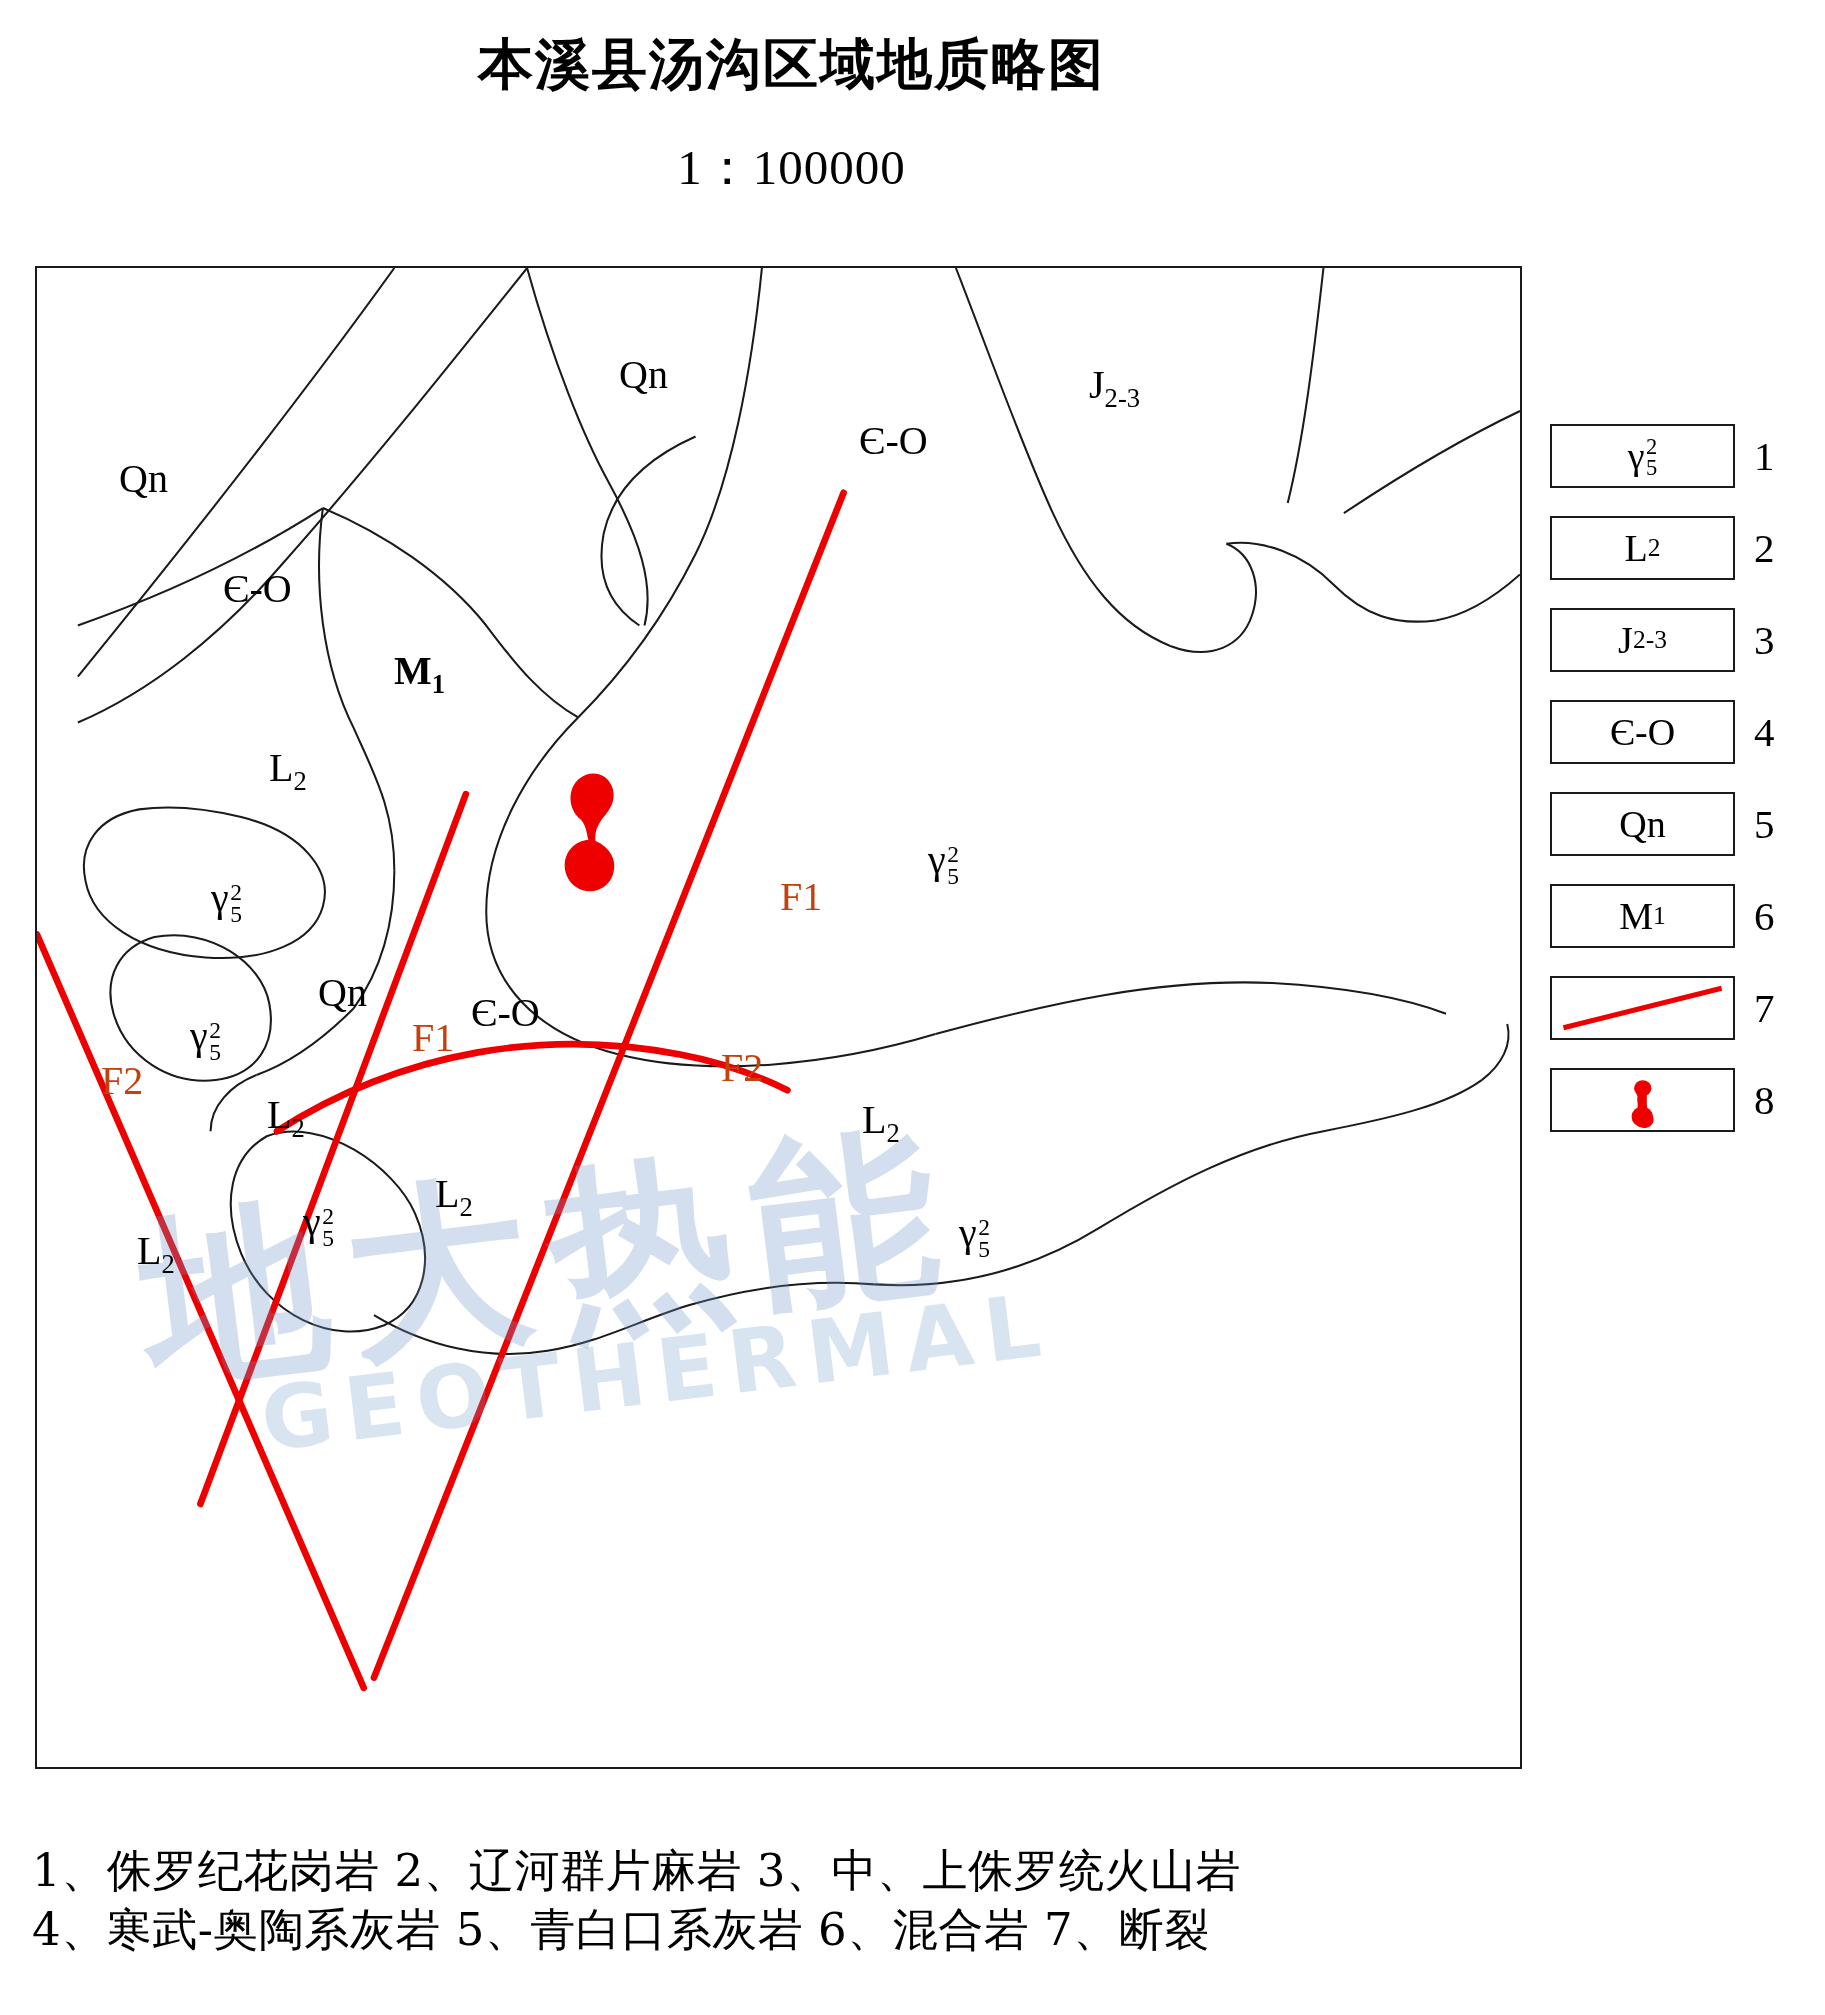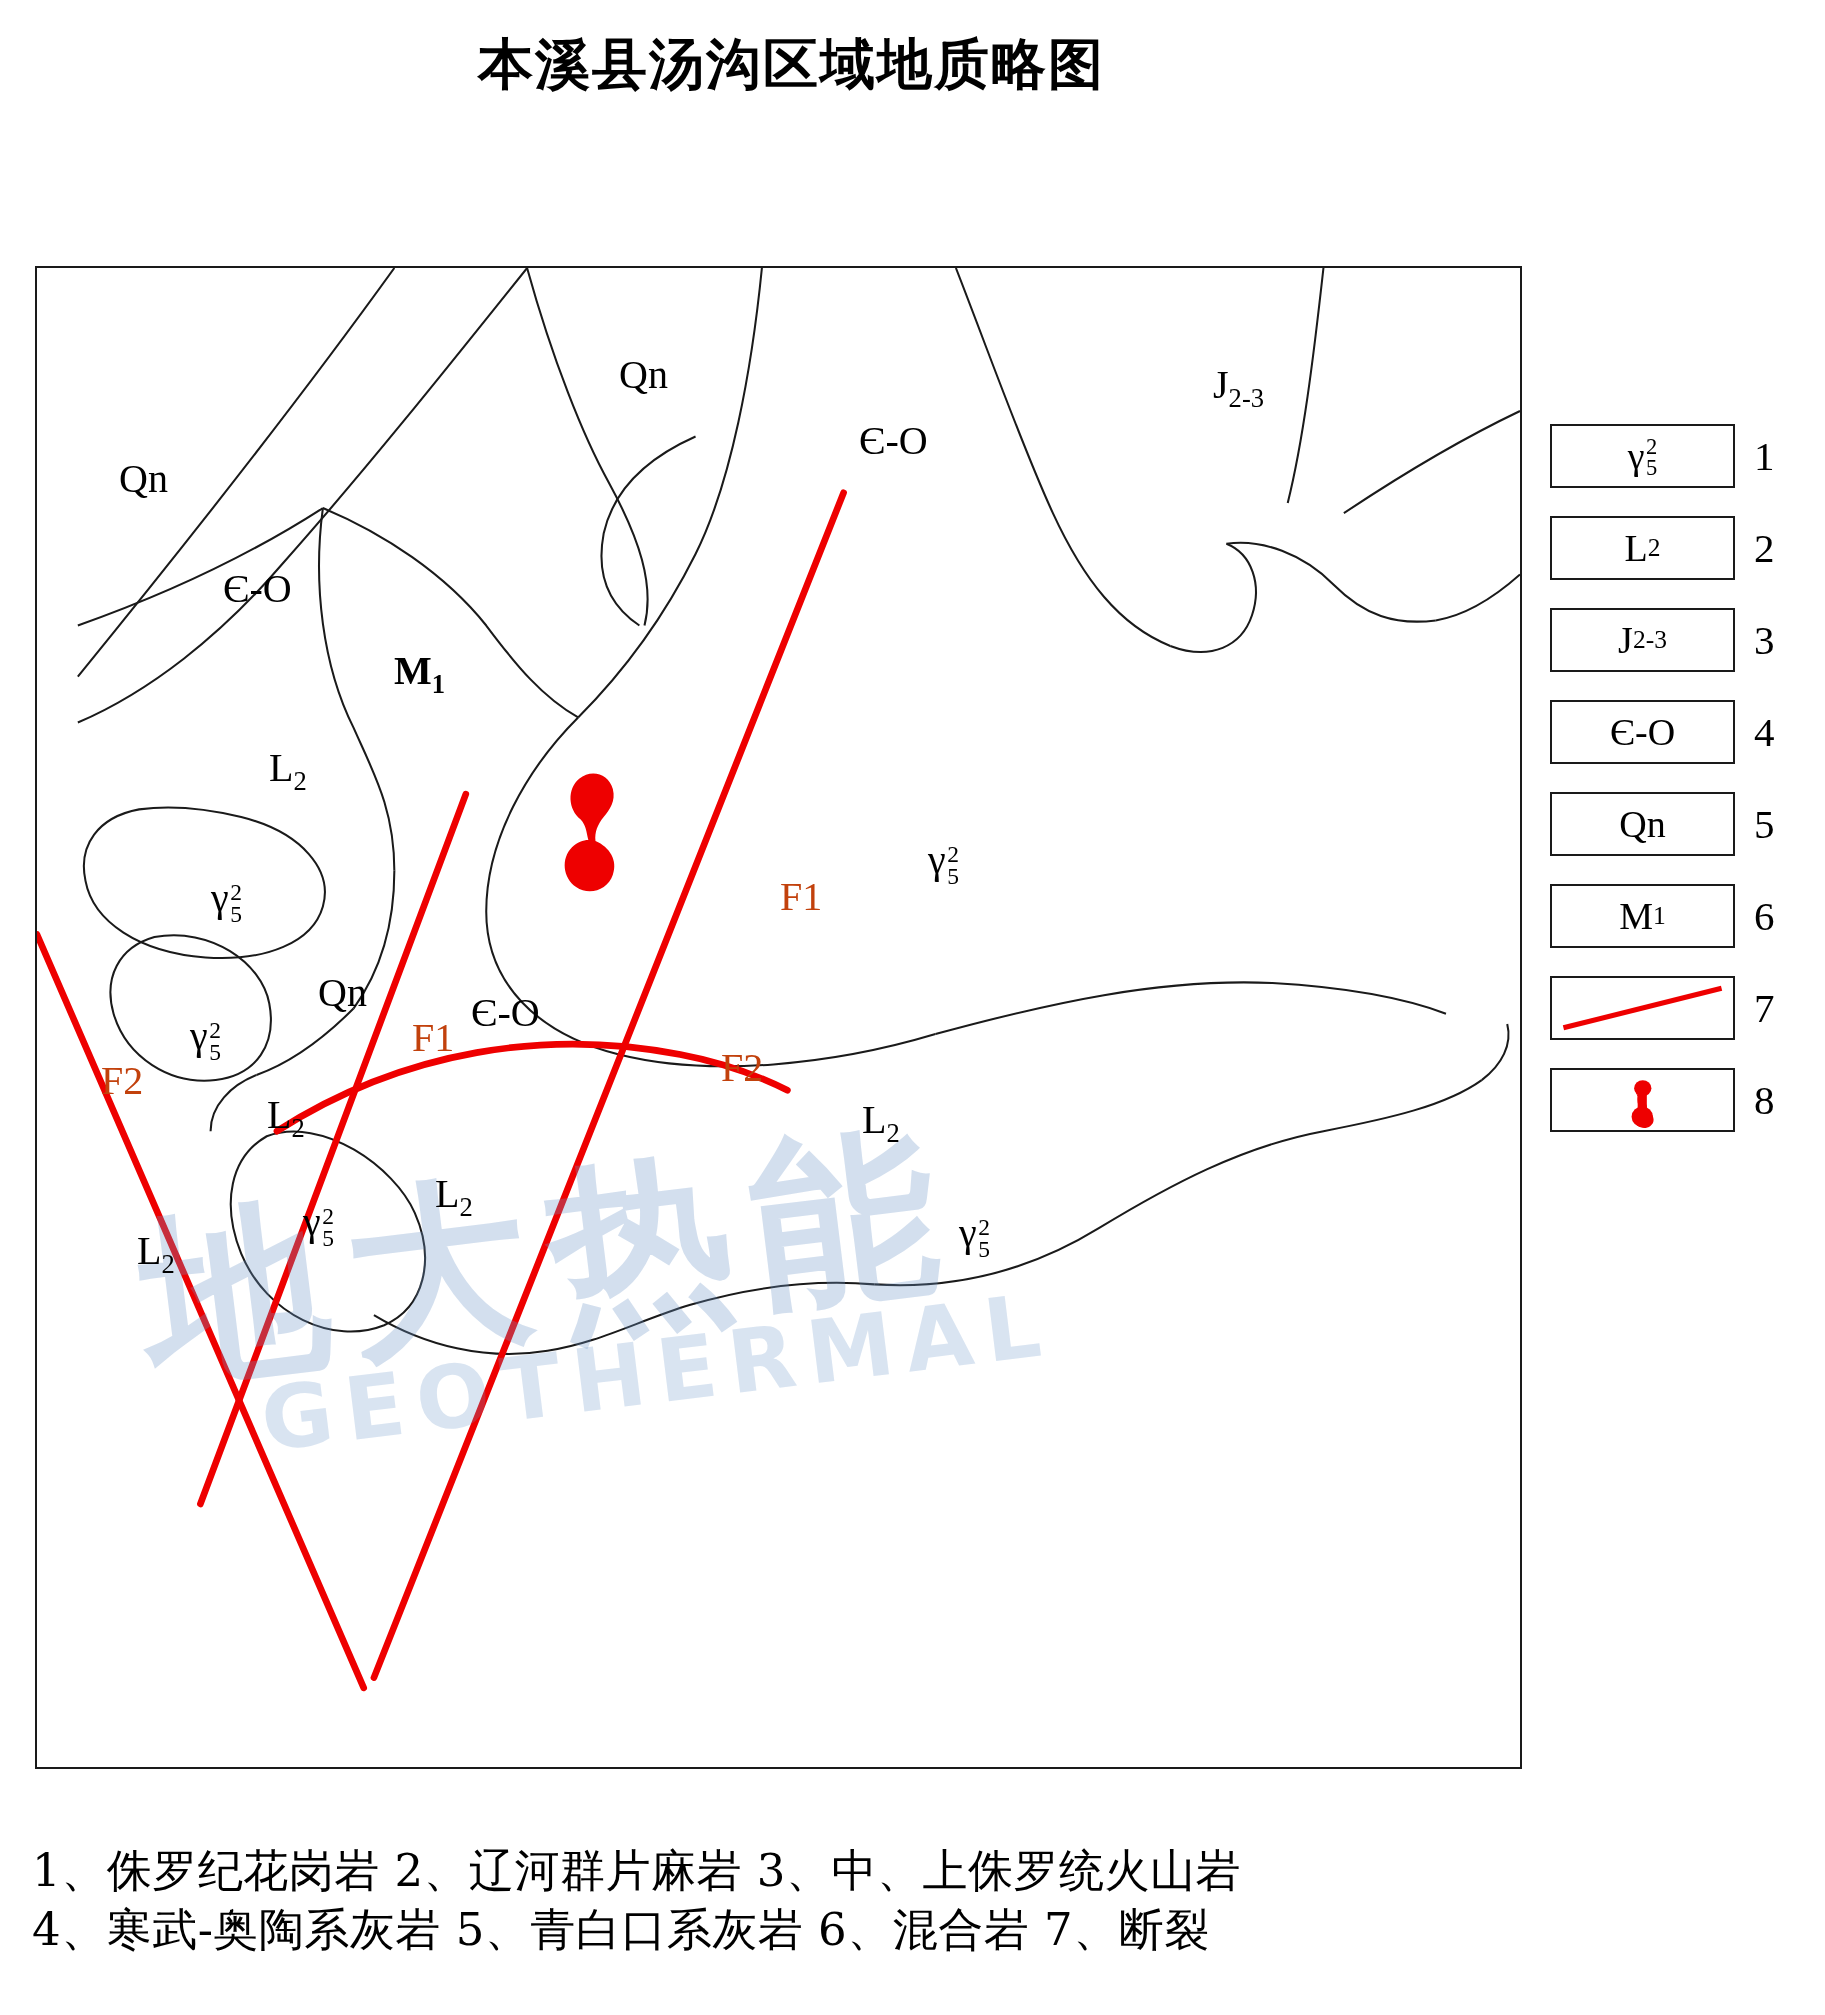--- a/index.html
+++ b/index.html
@@ -200,20 +200,21 @@
     margin-top: 45px;
   }
   .caption div { white-space: nowrap; }
 </style>
 </head>
 <body>
 
 <div class="page">
 
   <div class="title">本溪县汤沟区域地质略图</div>
+  <div class="subtitle">1：100000</div>
 
   <div class="map-frame">
 
     <svg class="map-svg" viewBox="0 0 2905 2935" preserveAspectRatio="none">
 
       <g fill="none" stroke="#1a1a1a" stroke-width="4">
 
         <path d="M 700 0 C 520 250 300 530 80 800"></path>
         <path d="M 960 0 C 800 200 640 400 480 580 C 360 720 220 830 80 890"></path>
 
@@ -269,21 +270,21 @@
     </svg>
 
     <div class="watermark">地大热能</div>
     <div class="watermark2">GEOTHERMAL</div>
 
     <div class="mlabel" style="left:582px; top:87px;"><span>Qn</span></div>
     <div class="mlabel" style="left:82px; top:191px;"><span>Qn</span></div>
     <div class="mlabel" style="left:186px; top:301px;"><span>Є-O</span></div>
     <div class="mlabel" style="left:357px; top:383px;font-weight:bold;"><span>M</span><span class="sub">1</span></div>
     <div class="mlabel" style="left:822px; top:153px;"><span>Є-O</span></div>
-    <div class="mlabel" style="left:1176px; top:97px;"><span>J</span><span class="sub">2-3</span></div>
+    <div class="mlabel" style="left:1052px; top:97px;"><span>J</span><span class="sub">2-3</span></div>
     <div class="mlabel" style="left:232px; top:480px;"><span>L</span><span class="sub">2</span></div>
     <div class="mlabel" style="left:281px; top:705px;"><span>Qn</span></div>
     <div class="mlabel" style="left:434px; top:725px;"><span>Є-O</span></div>
     <div class="mlabel" style="left:230px; top:827px;"><span>L</span><span class="sub">2</span></div>
     <div class="mlabel" style="left:398px; top:906px;"><span>L</span><span class="sub">2</span></div>
     <div class="mlabel" style="left:100px; top:963px;"><span>L</span><span class="sub">2</span></div>
     <div class="mlabel" style="left:825px; top:832px;"><span>L</span><span class="sub">2</span></div>
 
     <div class="gam" style="left:174px; top:610px;"><span>γ</span><span class="stack"><span class="sup">2</span><span class="sb">5</span></span></div>
     <div class="gam" style="left:153px; top:748px;"><span>γ</span><span class="stack"><span class="sup">2</span><span class="sb">5</span></span></div>

